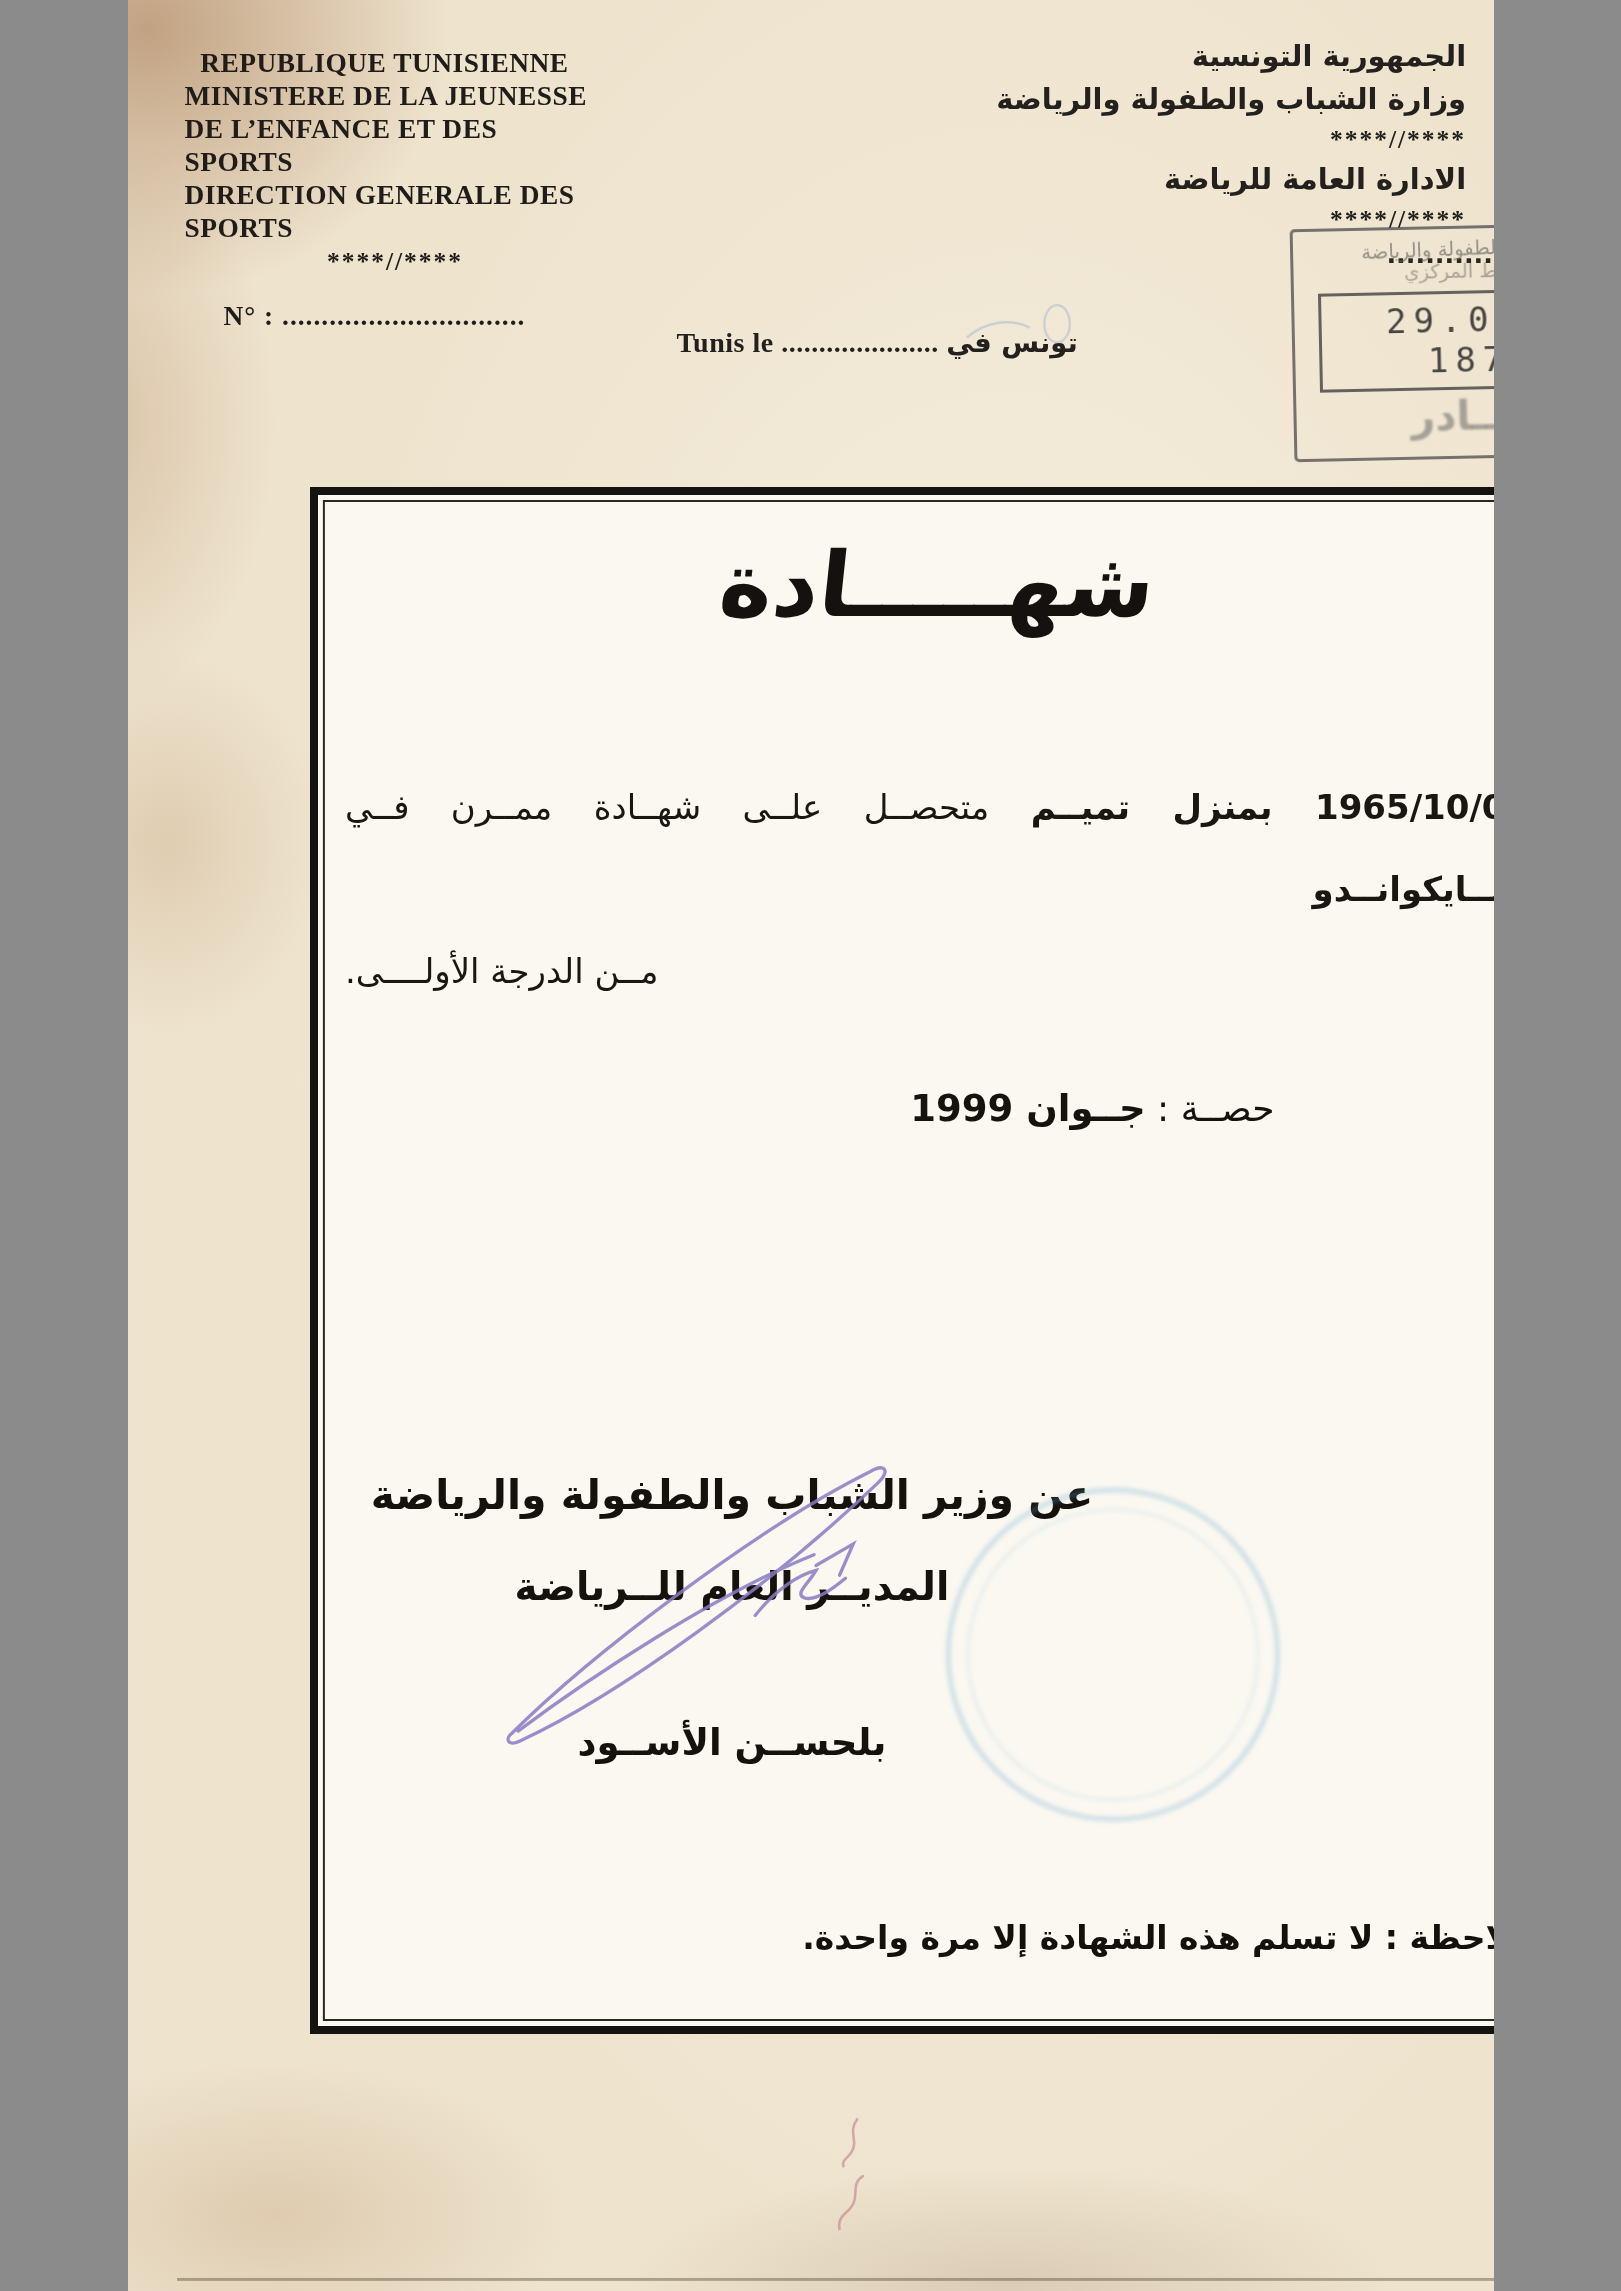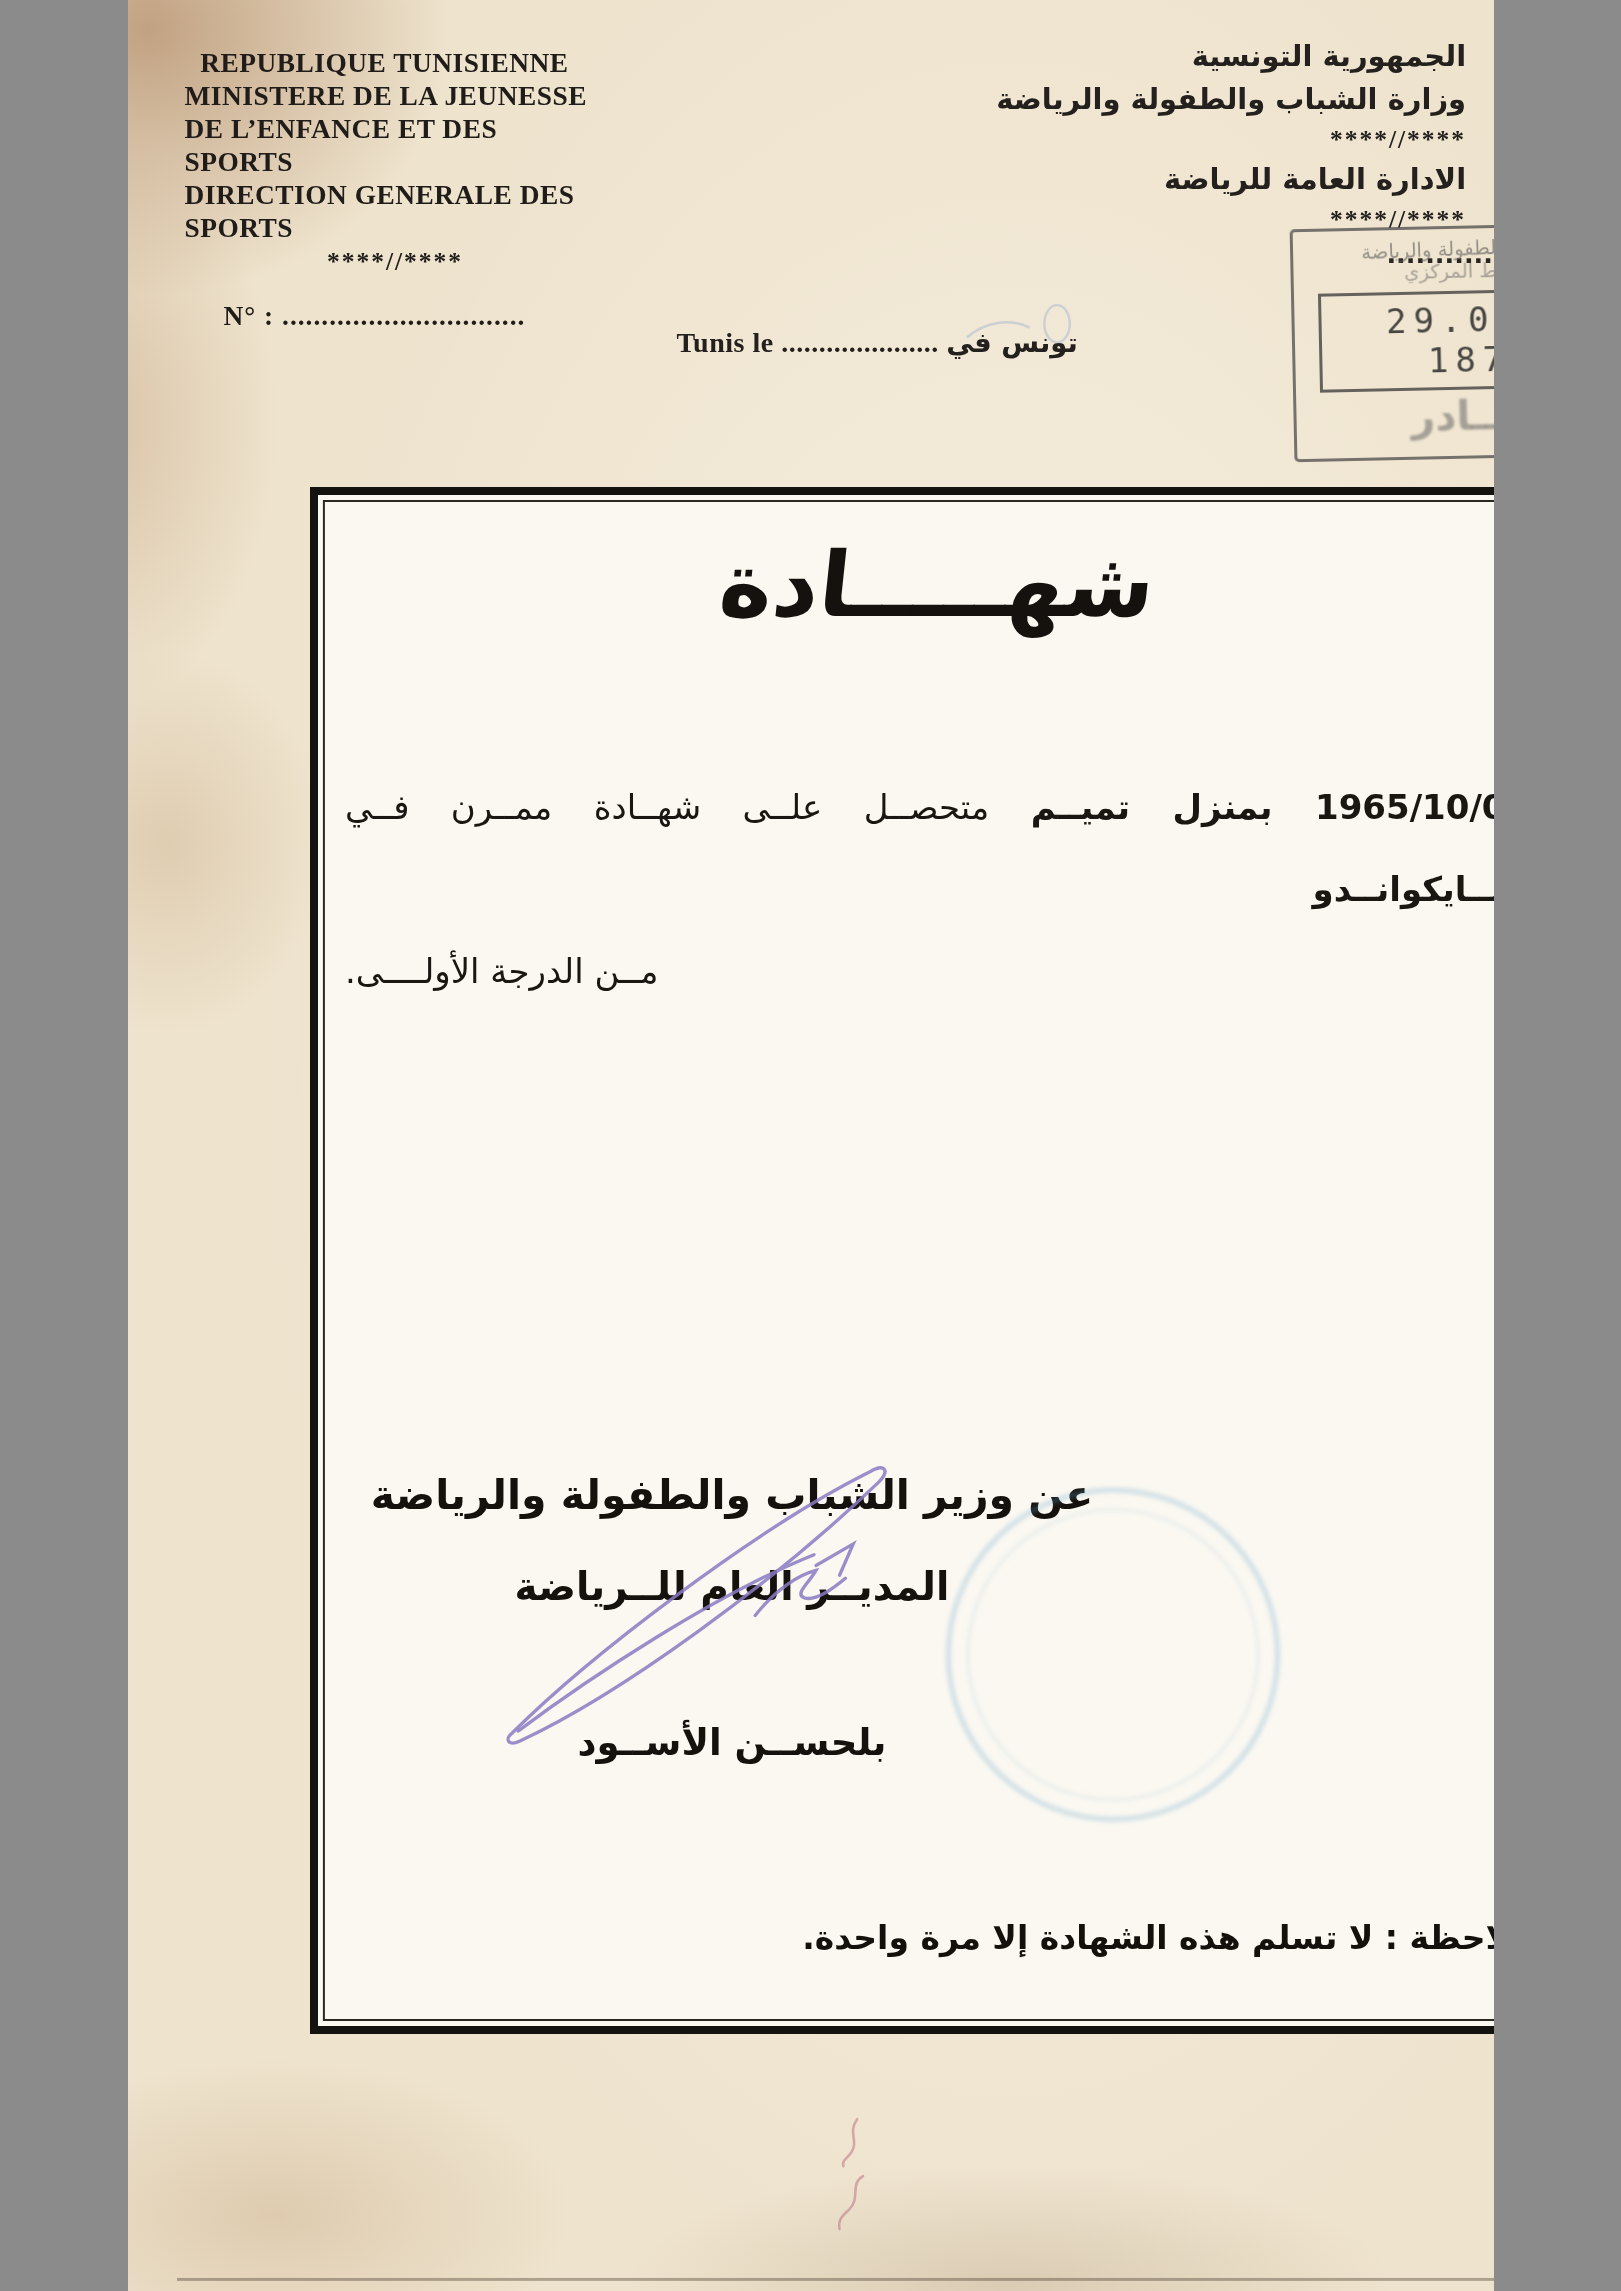--- a/index.html
+++ b/index.html
@@ -128,20 +128,23 @@
 
     <div class="para1 rtl">
       <div class="ln just">
         <b>1965/10/07 بمنزل تميــم</b><span> متحصــل علــى شهــادة ممــرن فــي </span><b>التــايكوانــدو</b>
       </div>
       <div class="ln">
         <span>مــن الدرجة الأولــــى.</span>
       </div>
     </div>
 
+    <div class="session">
+      <span>حصــة : </span><b>جــوان 1999</b>
+    </div>
 
     <div class="para2 rtl">
     </div>
 
     <div class="sig">
       <div class="sig-onbehalf">عن وزير الشباب والطفولة والرياضة</div>
       <div class="sig-title">المديــر العام للــرياضة</div>
       <div class="sig-name">بلحســن الأســود</div>
     </div>
 

